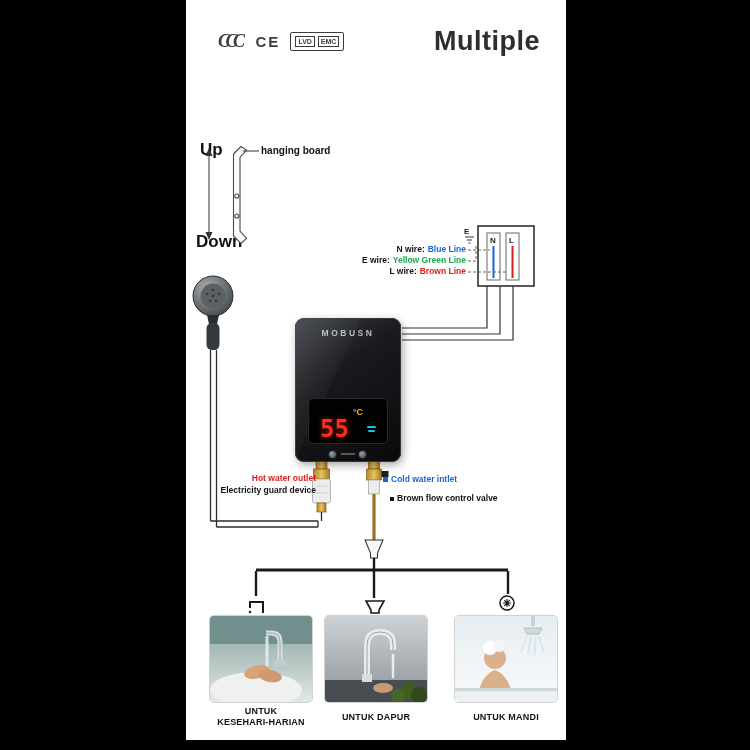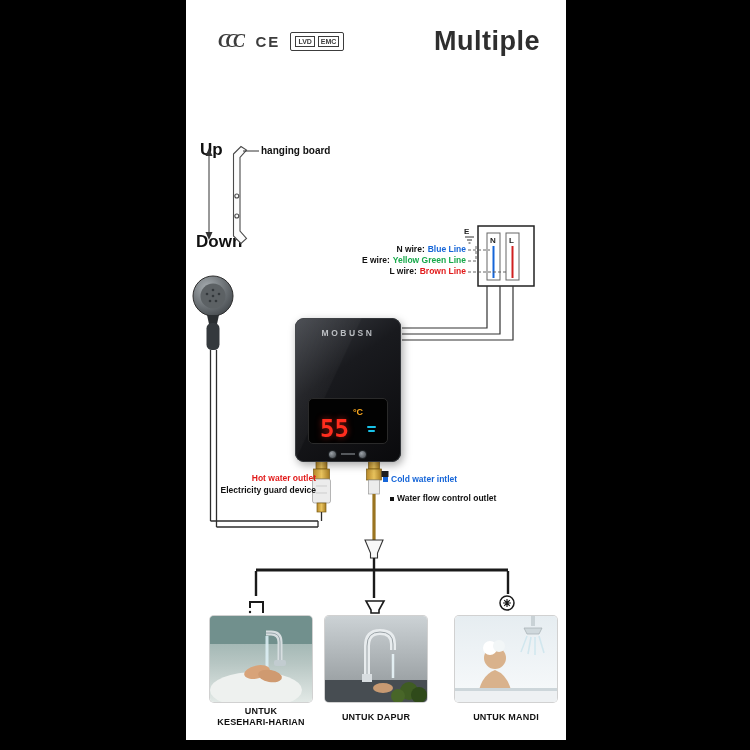--- a/index.html
+++ b/index.html
@@ -247,21 +247,21 @@
       <span class="flow-icon"></span>
     </div>
     <div class="hbtn b1"></div>
     <div class="modelbar"></div>
     <div class="hbtn b2"></div>
   </div>
 
   <div class="plabel hot">Hot water outlet</div>
   <div class="plabel guard">Electricity guard device</div>
   <div class="plabel cold"><span class="bullet"></span><span>Cold water intlet</span></div>
-  <div class="plabel valve"><span class="bullet"></span><span>Water flow control outlet</span></div>
+  <div class="plabel valve"><span class="bullet"></span><span>Brown flow control valve</span></div>
 
   <div class="photo p1">
     <svg width="102" height="86" viewBox="0 0 102 86">
       <defs>
           <linearGradient id="p1bg" x1="0" y1="0" x2="0" y2="1">
         <stop offset="0" stop-color="#8aa5a2"></stop>
             <stop offset=".55" stop-color="#b7c6c3"></stop>
             <stop offset="1" stop-color="#e2e9e6"></stop>
       </linearGradient>
         </defs>

